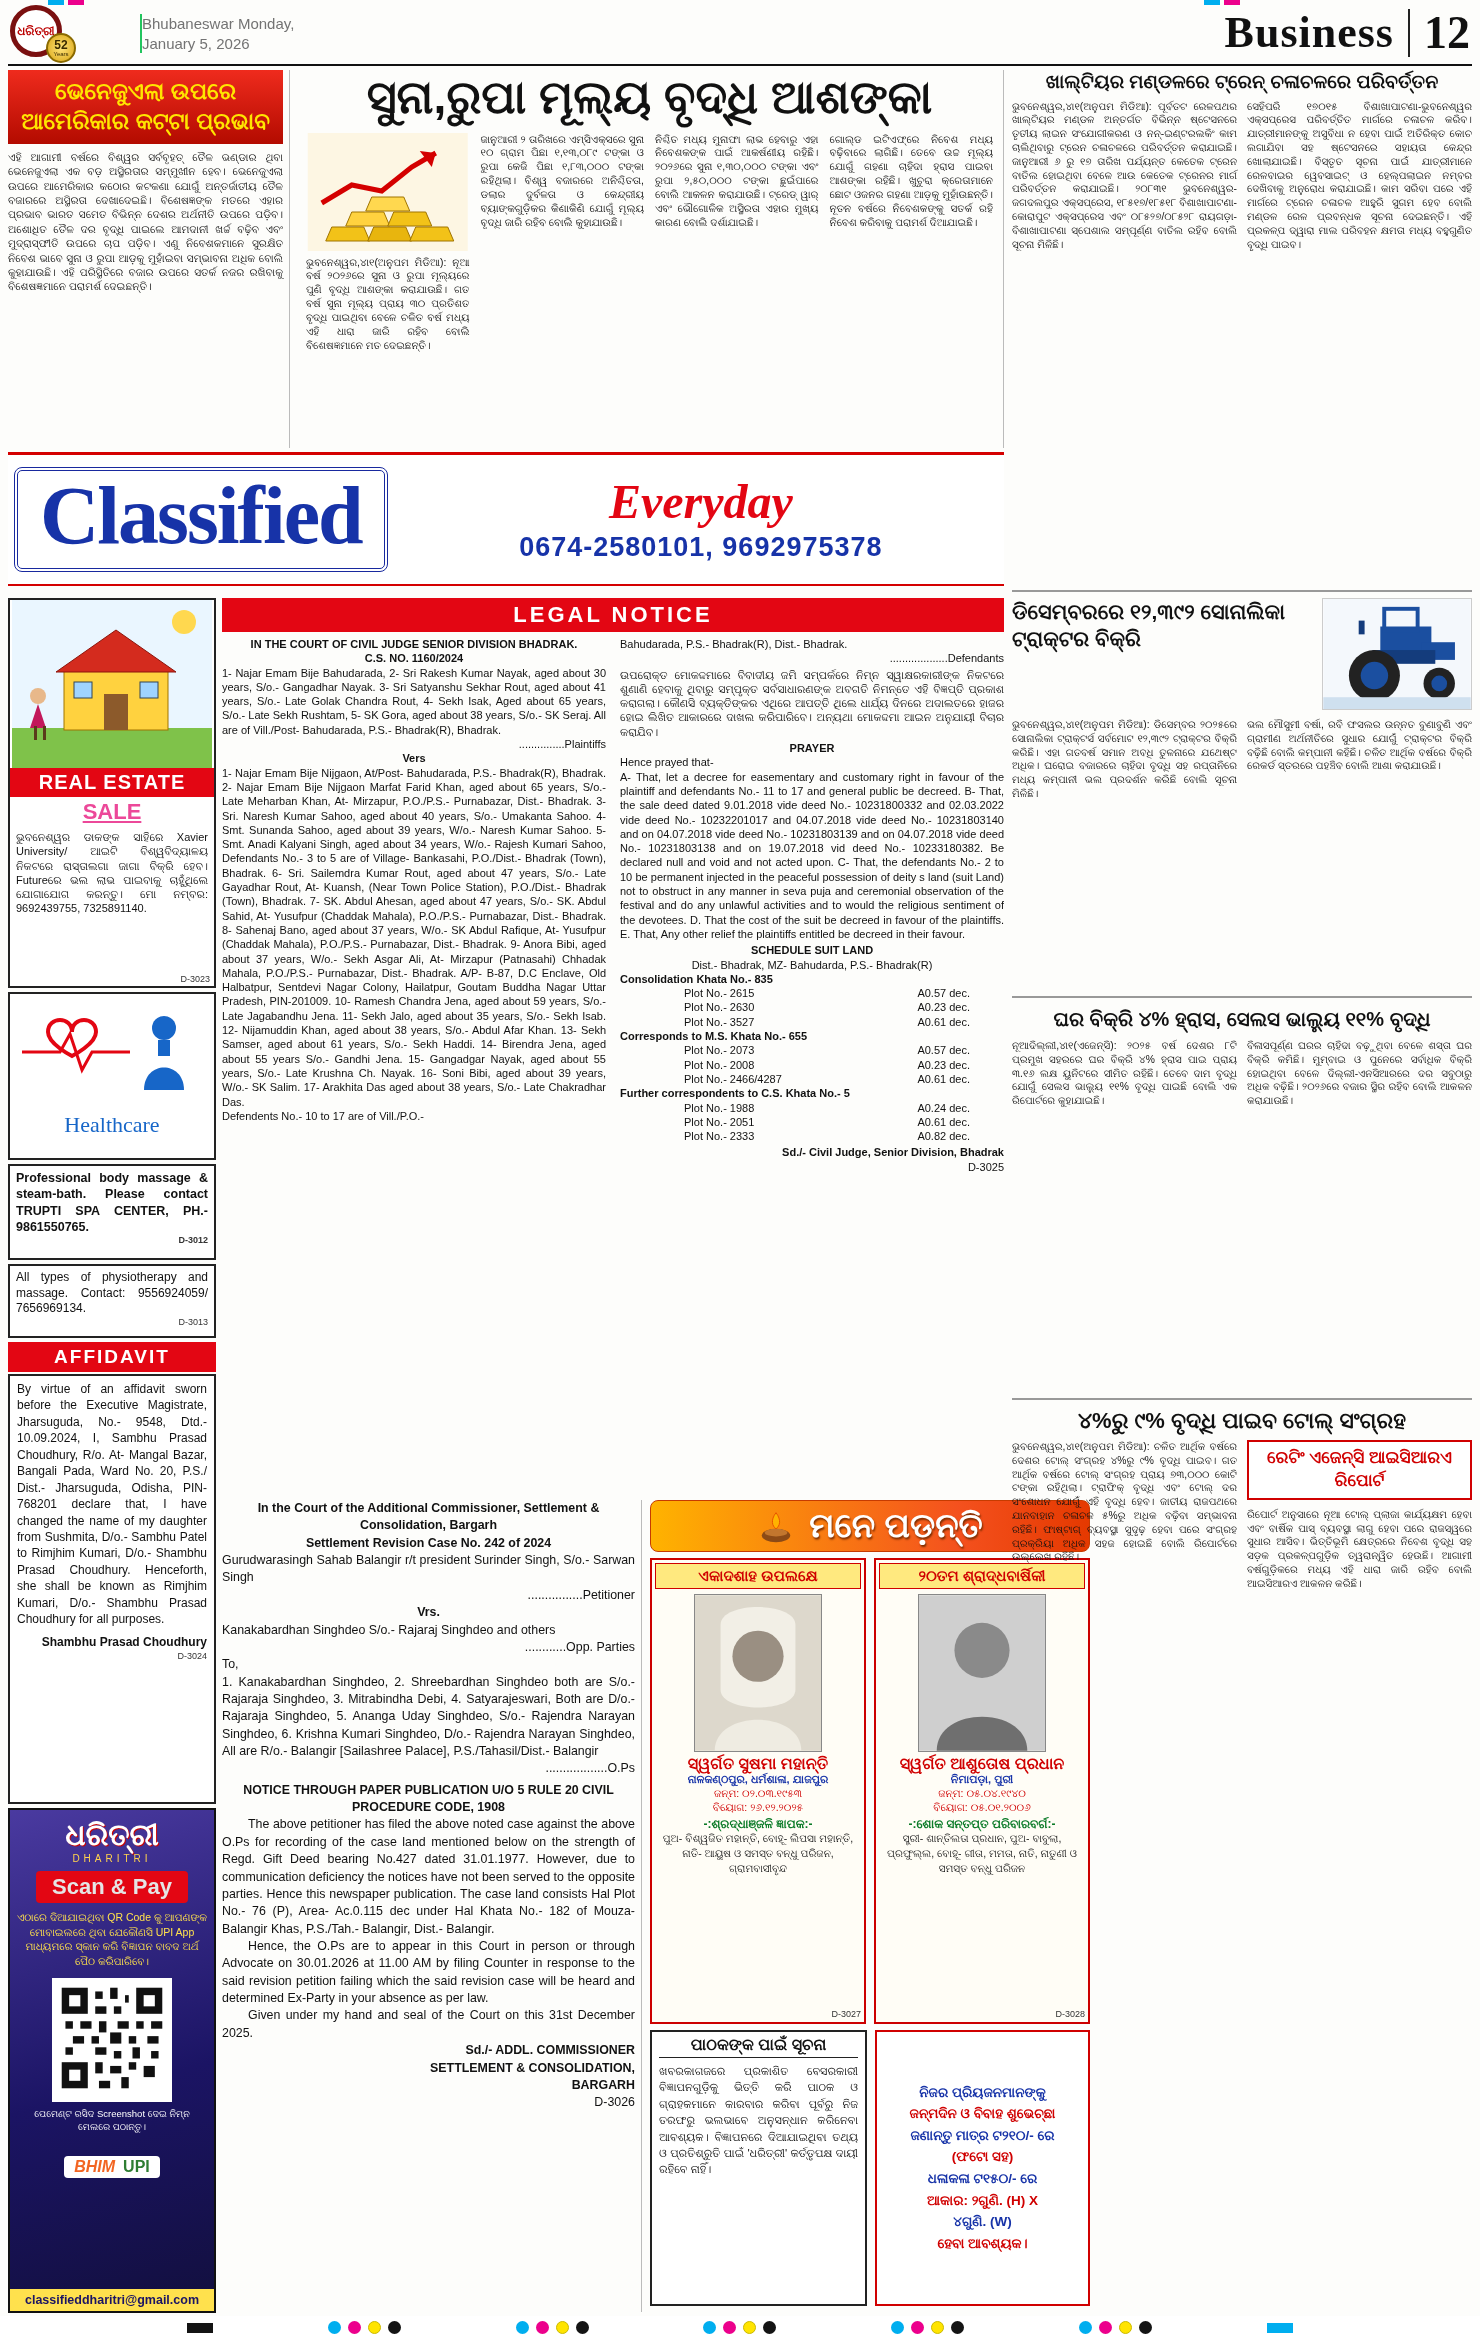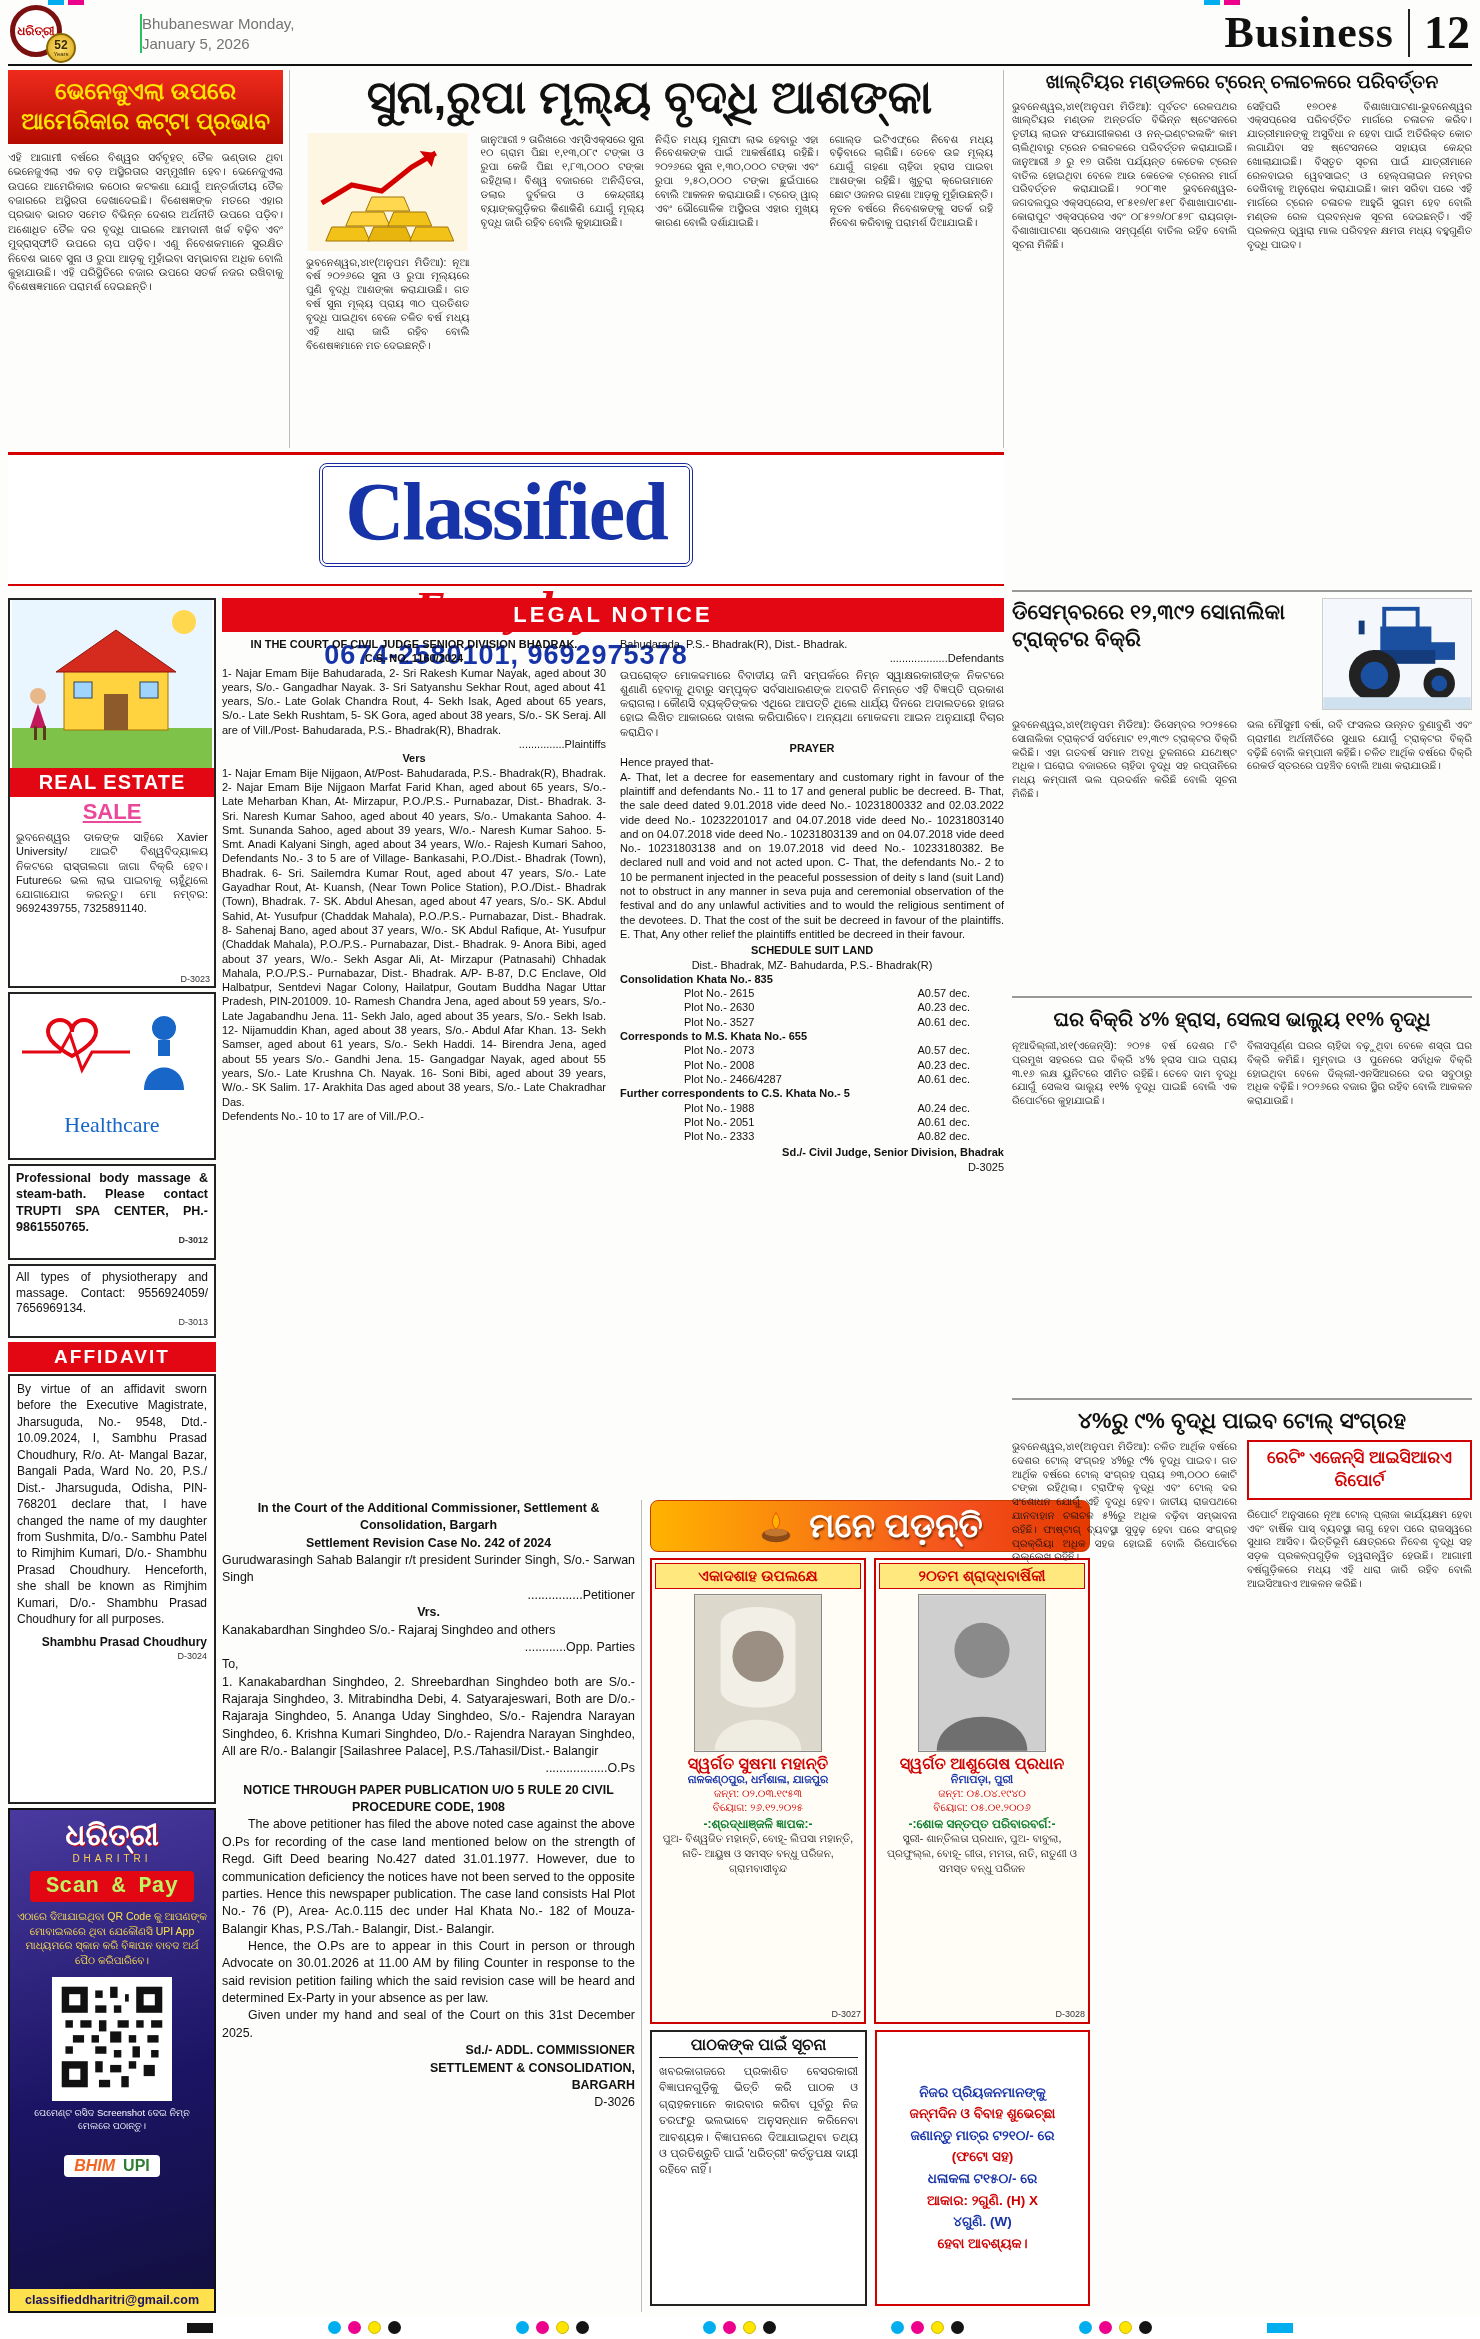--- a/index.html
+++ b/index.html
@@ -41,21 +41,21 @@
   .gold-col{flex:1;font-size:10.4px;line-height:1.33;}
   .gold-img{width:100%;height:118px;display:block;margin-bottom:5px;}
 
   
   .train{position:absolute;left:1012px;top:70px;width:460px;height:516px;overflow:hidden;}
   .train-head{font-size:19px;font-weight:800;text-align:center;padding-bottom:5px;line-height:1.3;}
   .cols2{display:flex;gap:10px;}
   .colx{flex:1;font-size:10.3px;line-height:1.34;}
 
   
-  .classified{position:absolute;left:8px;top:452px;width:996px;height:134px;border-top:3px solid #d40000;border-bottom:2px solid #d40000;display:flex;align-items:center;gap:16px;padding:8px 6px;background:#fff;flex-direction:column;}
+  .classified{position:absolute;left:8px;top:452px;width:996px;height:134px;border-top:3px solid #d40000;border-bottom:2px solid #d40000;display:flex;align-items:center;gap:16px;padding:8px 6px;background:#fff;}
   .classified-box{border:4px double #18299e;border-radius:8px;padding:2px 22px 8px;}
   .classified-word{font-family:"Liberation Serif",serif;font-weight:bold;color:#1733a8;font-size:82px;line-height:1.05;letter-spacing:-2px;}
   .everyday-wrap{flex:1;text-align:center;}
   .everyday{color:#e30613;font-size:48px;font-weight:bold;font-style:italic;font-family:"Liberation Serif",serif;line-height:1.1;}
   .phones{color:#1733a8;font-size:27px;font-weight:bold;letter-spacing:1px;margin-top:4px;}
 
   
   .realestate{position:absolute;left:8px;top:598px;width:208px;height:390px;border:2px solid #222;display:flex;flex-direction:column;overflow:hidden;background:#fff;}
   .house-img{width:100%;height:168px;display:block;}
   .re-bar{background:#e30613;color:#fff;font-weight:800;text-align:center;font-size:20px;padding:3px 0;letter-spacing:1px;}
@@ -71,21 +71,21 @@
   .physio{position:absolute;left:8px;top:1264px;width:208px;height:74px;border:2px solid #222;font-size:12px;padding:4px 6px;line-height:1.3;overflow:hidden;background:#fff;}
   .ref-inline{font-size:9px;color:#333;text-align:right;display:block;}
 
   .affhead{position:absolute;left:8px;top:1342px;width:208px;height:30px;background:#e30613;color:#fff;font-weight:800;text-align:center;font-size:19px;line-height:30px;letter-spacing:2px;}
   .affbody{position:absolute;left:8px;top:1374px;width:208px;height:430px;border:2px solid #222;font-size:12px;line-height:1.37;padding:5px 7px;overflow:hidden;background:#fff;}
   .aff-sign{font-weight:bold;text-align:right;margin-top:6px;}
 
   .scanpay{position:absolute;left:8px;top:1808px;width:208px;height:505px;background:linear-gradient(165deg,#4a3aa0,#1b1464 55%,#120f3e);border:2px solid #111;color:#fff;display:flex;flex-direction:column;align-items:center;padding:8px 6px 0;overflow:hidden;}
   .sp-brand{font-size:30px;font-weight:800;color:#fff;text-shadow:1px 1px 0 #c00;}
   .sp-brand-sub{font-size:10px;letter-spacing:4px;color:#ffd34d;}
-  .sp-title{background:#e30613;color:#bef264;font-weight:800;font-size:22px;padding:3px 16px;border-radius:4px;margin:7px 0;font-family:Liberation Mono, monospace;}
+  .sp-title{background:#e30613;color:#e5e5e5;font-weight:800;font-size:22px;padding:3px 16px;border-radius:4px;margin:7px 0;}
   .sp-desc{font-size:10.5px;color:#ffe14d;text-align:center;line-height:1.4;}
   .qr-wrap{background:#fff;padding:6px;margin:9px 0 6px;}
   .sp-note{font-size:9.5px;color:#fff;text-align:center;line-height:1.35;padding:0 2px;}
   .sp-bhim-row{display:flex;gap:8px;align-items:center;background:#fff;border-radius:4px;padding:2px 10px;margin-top:23px;}
   .bhim{color:#f26522;font-weight:800;font-style:italic;font-size:16px;}
   .upi{color:#2e7d32;font-weight:800;font-size:16px;}
   .sp-mail{background:#ffe14d;color:#1b1464;font-weight:bold;font-size:12.5px;width:calc(100% + 12px);text-align:center;padding:4px 2px;margin-top:auto;}
 
   
   .legal{position:absolute;left:222px;top:598px;width:782px;height:898px;overflow:hidden;}

